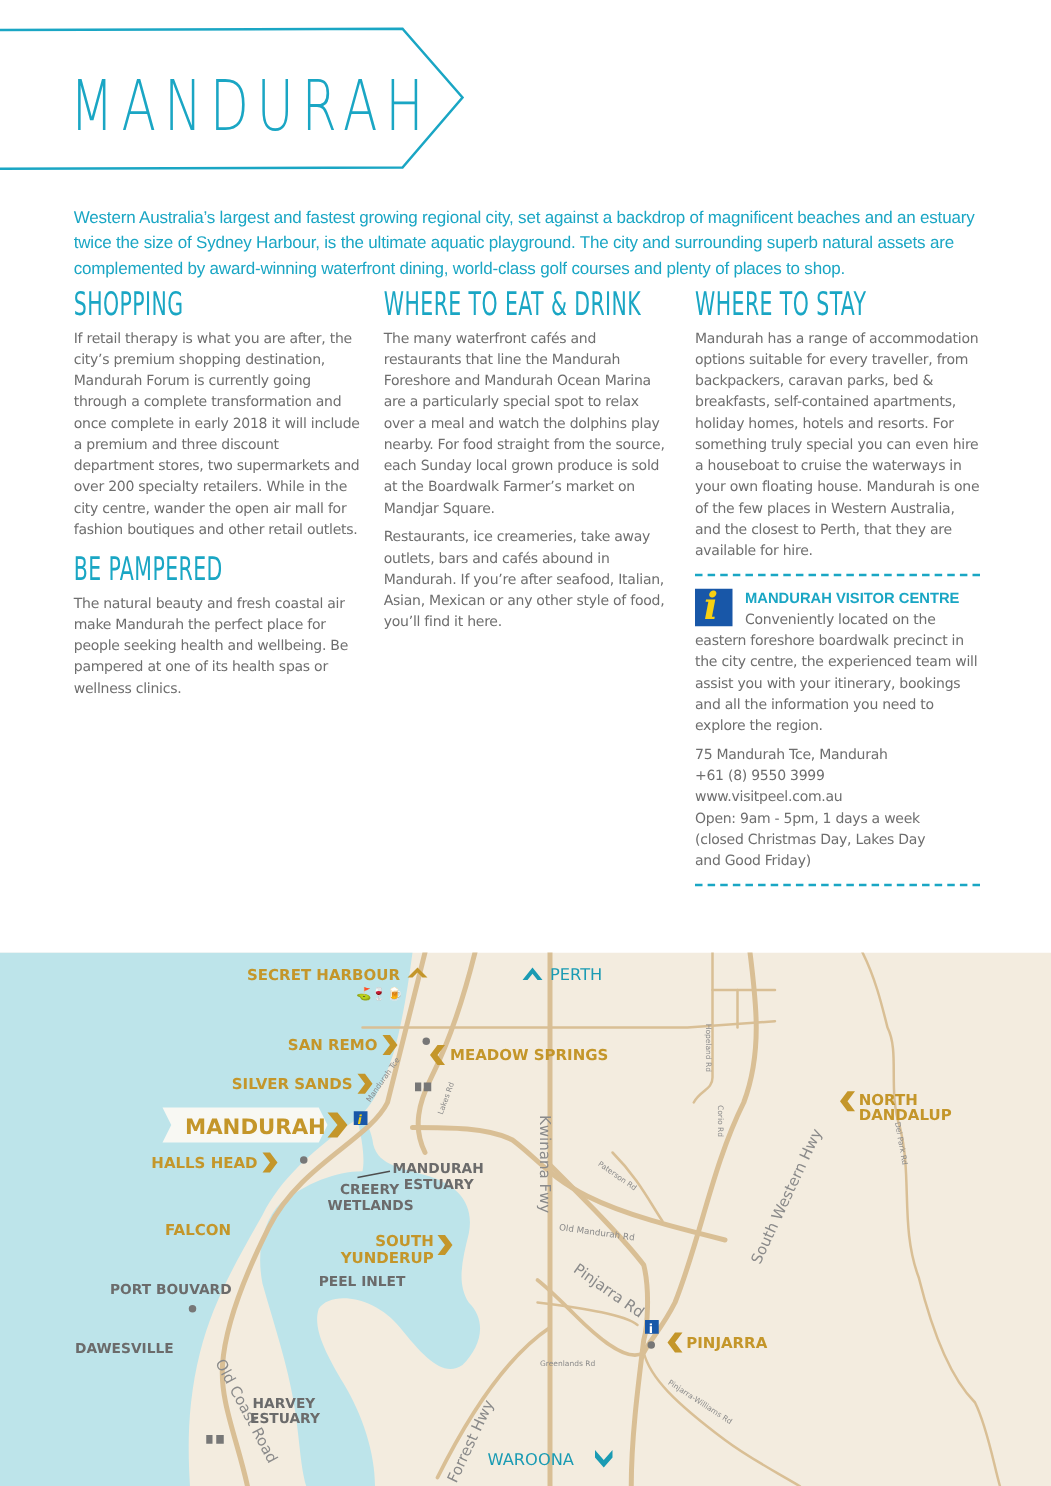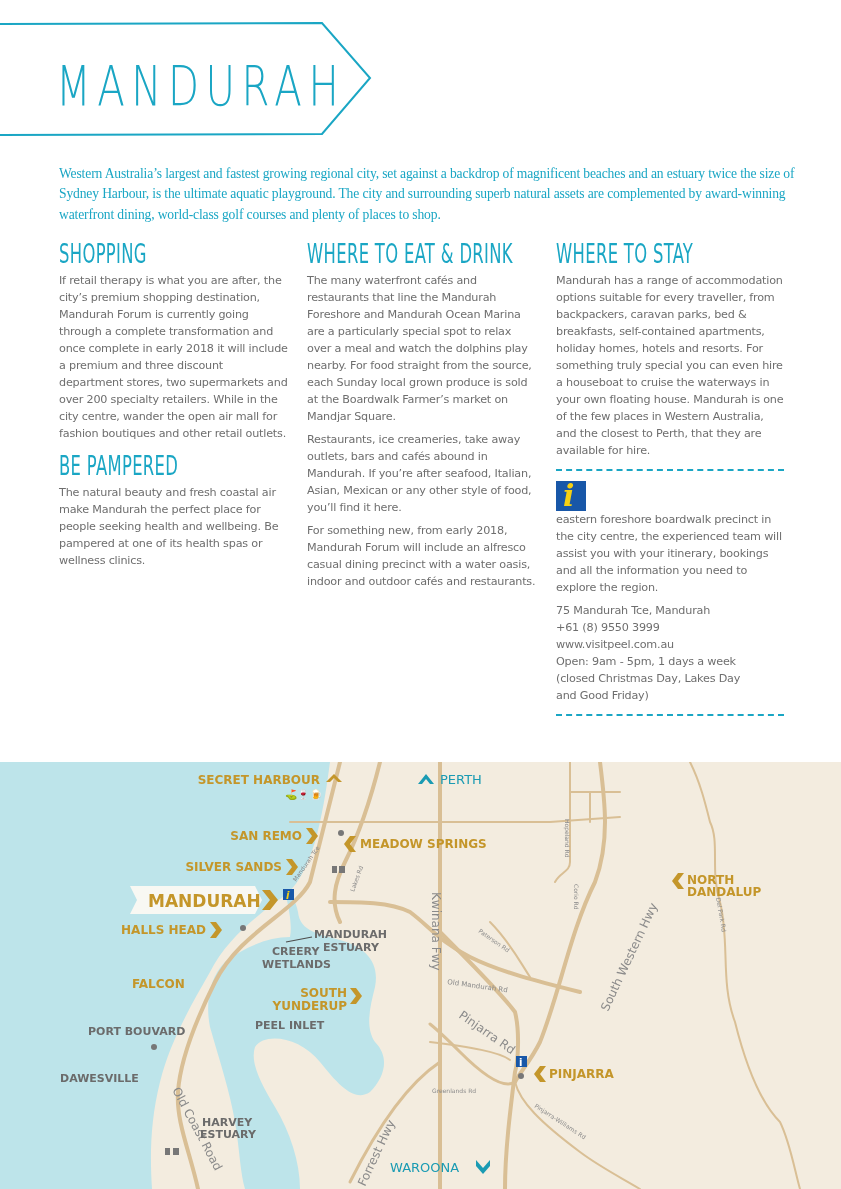--- a/index.html
+++ b/index.html
@@ -1,21 +1,21 @@
 <!DOCTYPE html>
 <html><head>
 <meta charset="utf-8">
 <style>
   html, body { margin: 0; padding: 0; background: #ffffff; }
   body { width: 841px; height: 1189px; position: relative; overflow: hidden; font-family: "Liberation Sans", sans-serif; }
   .title-banner { position: absolute; left: 0; top: 18px; width: 380px; height: 120px; }
   .title-banner svg { position: absolute; left: 0; top: 0; }
   .title-text { position: absolute; left: 56px; top: 40px; font-family: "DejaVu Sans", sans-serif; font-weight: 300; font-size: 56px; letter-spacing: 9px; color: #1aa6c4; transform: scaleX(0.72); transform-origin: left top; line-height: 1; }
-  .intro { position: absolute; left: 59px; top: 150px; width: 740px; color: #1aa6c4; font-size: 13.6px; line-height: 20.5px; font-family: Liberation Serif, serif; font-weight: normal; letter-spacing: -0.15px; }
-  .col { position: absolute; top: 240px; width: 230px; }
+  .intro { position: absolute; left: 59px; top: 150px; width: 740px; color: #1aa6c4; font-size: 13.6px; line-height: 20.5px; font-family: Liberation Sans, sans-serif; font-weight: normal; letter-spacing: -0.15px; }
+  .col { position: absolute; top: 230px; width: 230px; }
   .col.c1 { left: 59px; }
   .col.c2 { left: 307px; }
   .col.c3 { left: 556px; }
   h2.sec { margin: 0 0 4px 0; color: #1aa6c4; font-family: "DejaVu Sans Condensed", "DejaVu Sans", sans-serif; font-weight: normal; font-size: 26px; line-height: 28px; transform: scaleX(0.7); transform-origin: left; white-space: nowrap; letter-spacing: 0.5px; }
   p.body { margin: 0 0 6px 0; color: #6e6e6e; font-size: 11.2px; line-height: 17px; font-family: "DejaVu Sans", sans-serif; letter-spacing: -0.2px; }
   .dash { border-top: 2px dashed #1aa6c4; margin: 10px 0 10px 0; width: 228px; }
   .vc-head { display: flex; align-items: flex-start; }
   .i-icon { width: 30px; height: 30px; background: #1857a8; position: relative; margin-right: 10px; flex-shrink: 0; }
   .i-icon span { position: absolute; left: 7px; top: -2px; color: #f6d012; font-family: "DejaVu Serif", serif; font-style: italic; font-weight: bold; font-size: 30px; line-height: 34px; }
   .vc-title { color: #1aa6c4; font-weight: bold; font-size: 11.8px; letter-spacing: 0; line-height: 14px; margin-top: 0px; }
@@ -39,32 +39,35 @@
   <h2 class="sec">SHOPPING</h2>
   <p class="body">If retail therapy is what you are after, the city’s premium shopping destination, Mandurah Forum is currently going through a complete transformation and once complete in early 2018 it will include a premium and three discount department stores, two supermarkets and over 200 specialty retailers. While in the city centre, wander the open air mall for fashion boutiques and other retail outlets.</p>
   <h2 class="sec" style="margin-top:10px">BE PAMPERED</h2>
   <p class="body">The natural beauty and fresh coastal air make Mandurah the perfect place for people seeking health and wellbeing. Be pampered at one of its health spas or wellness clinics.</p>
 </div>
 
 <div class="col c2">
   <h2 class="sec">WHERE TO EAT &amp; DRINK</h2>
   <p class="body">The many waterfront cafés and restaurants that line the Mandurah Foreshore and Mandurah Ocean Marina are a particularly special spot to relax over a meal and watch the dolphins play nearby. For food straight from the source, each Sunday local grown produce is sold at the Boardwalk Farmer’s market on Mandjar Square.</p>
   <p class="body">Restaurants, ice creameries, take away outlets, bars and cafés abound in Mandurah. If you’re after seafood, Italian, Asian, Mexican or any other style of food, you’ll find it here.</p>
-  <p class="body">For something new, from early 2018, Mandurah Forum will include an alfresco casual dining precinct with a water oasis, indoor and outdoor cafés and restaurants.</p>
 </div>
 
 <div class="col c3">
   <h2 class="sec">WHERE TO STAY</h2>
   <p class="body">Mandurah has a range of accommodation options suitable for every traveller, from backpackers, caravan parks, bed &amp; breakfasts, self-contained apartments, holiday homes, hotels and resorts. For something truly special you can even hire a houseboat to cruise the waterways in your own floating house. Mandurah is one of the few places in Western Australia, and the closest to Perth, that they are available for hire.</p>
   <div class="dash"></div>
   <div>
     <div class="vc-head">
       <div class="i-icon">
           <span>i</span>
         </div>
+      <div>
+        <div class="vc-title">MANDURAH VISITOR CENTRE</div>
+        <div class="vc-first">Conveniently located on the</div>
+      </div>
     </div>
     <p class="body">eastern foreshore boardwalk precinct in the city centre, the experienced team will assist you with your itinerary, bookings and all the information you need to explore the region.</p>
     <p class="body" style="margin:0">75 Mandurah Tce, Mandurah</p>
     <p class="body" style="margin:0">+61 (8) 9550 3999</p>
     <p class="body" style="margin:0">www.visitpeel.com.au</p>
     <p class="body" style="margin:0">Open: 9am - 5pm, 1 days a week</p>
     <p class="body" style="margin:0">(closed Christmas Day, Lakes Day</p>
     <p class="body" style="margin:0">and Good Friday)</p>
     <div class="dash"></div>
   </div>

